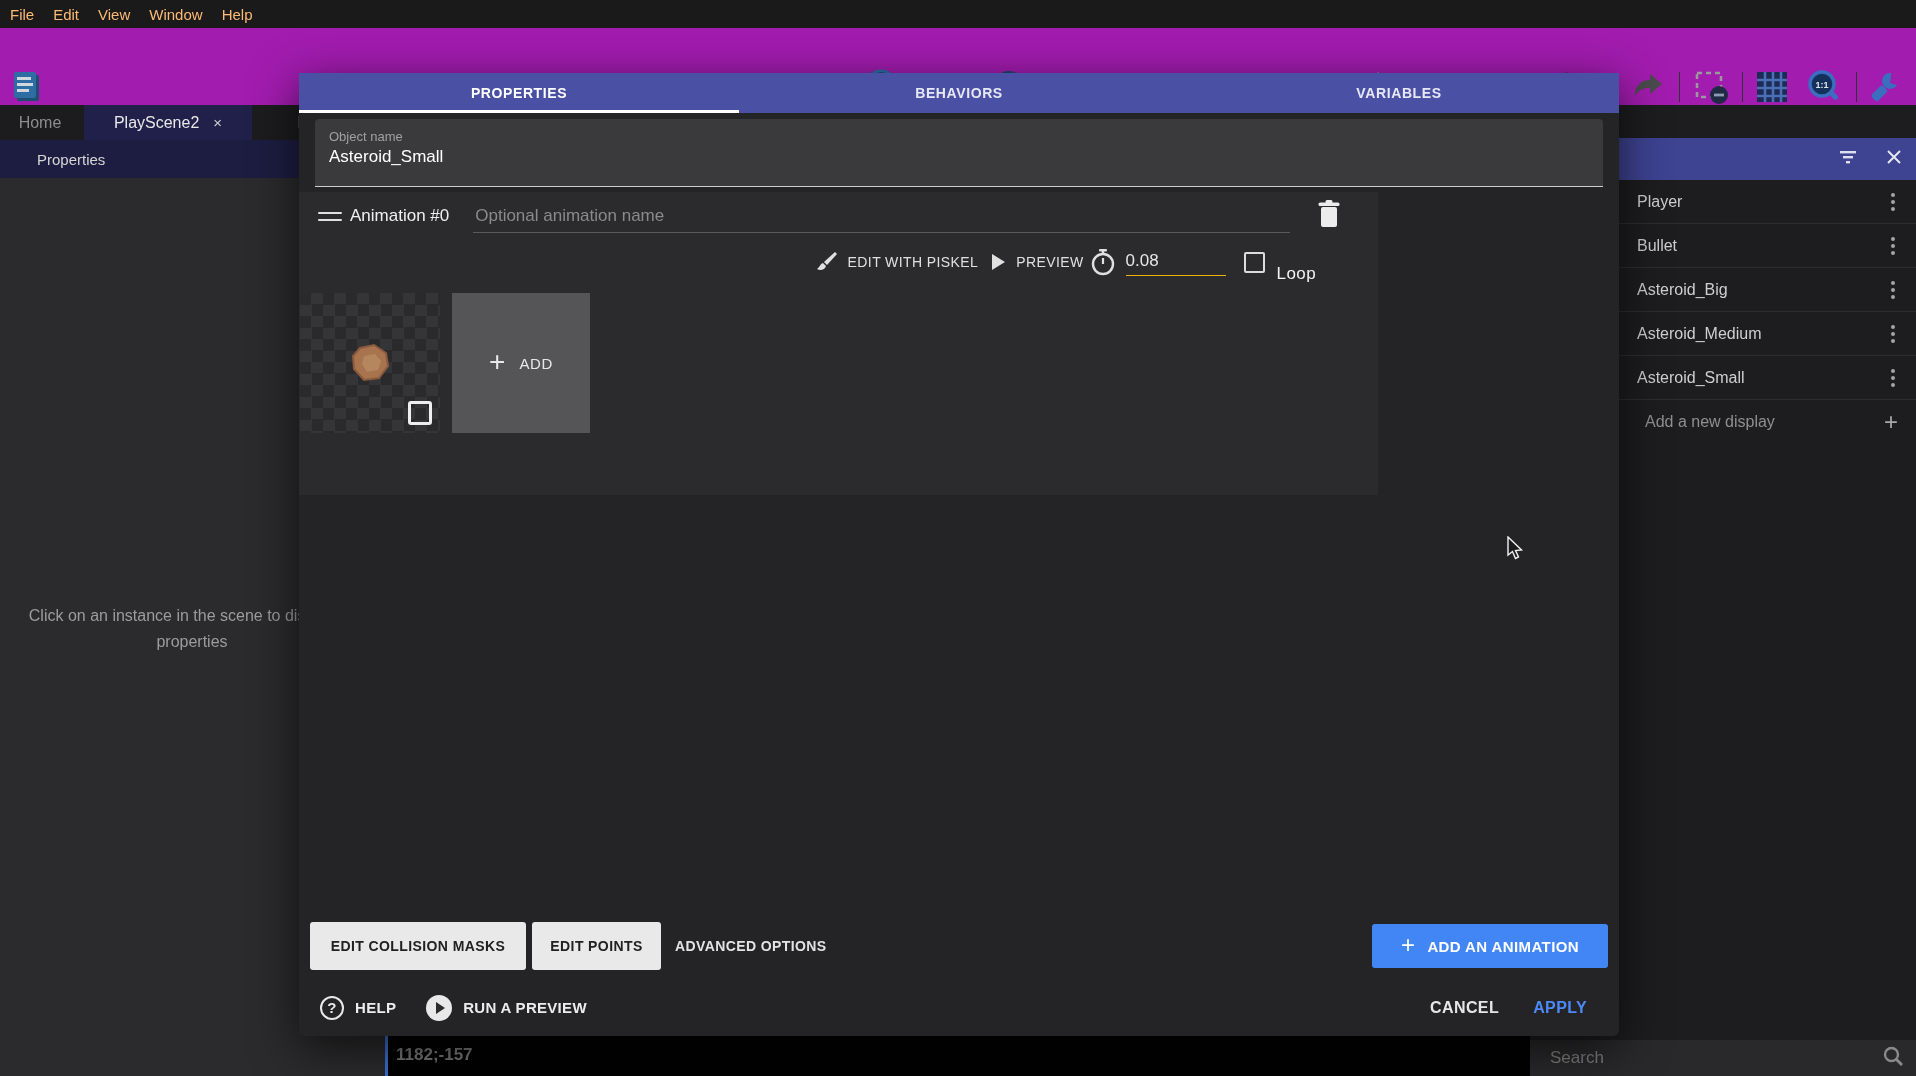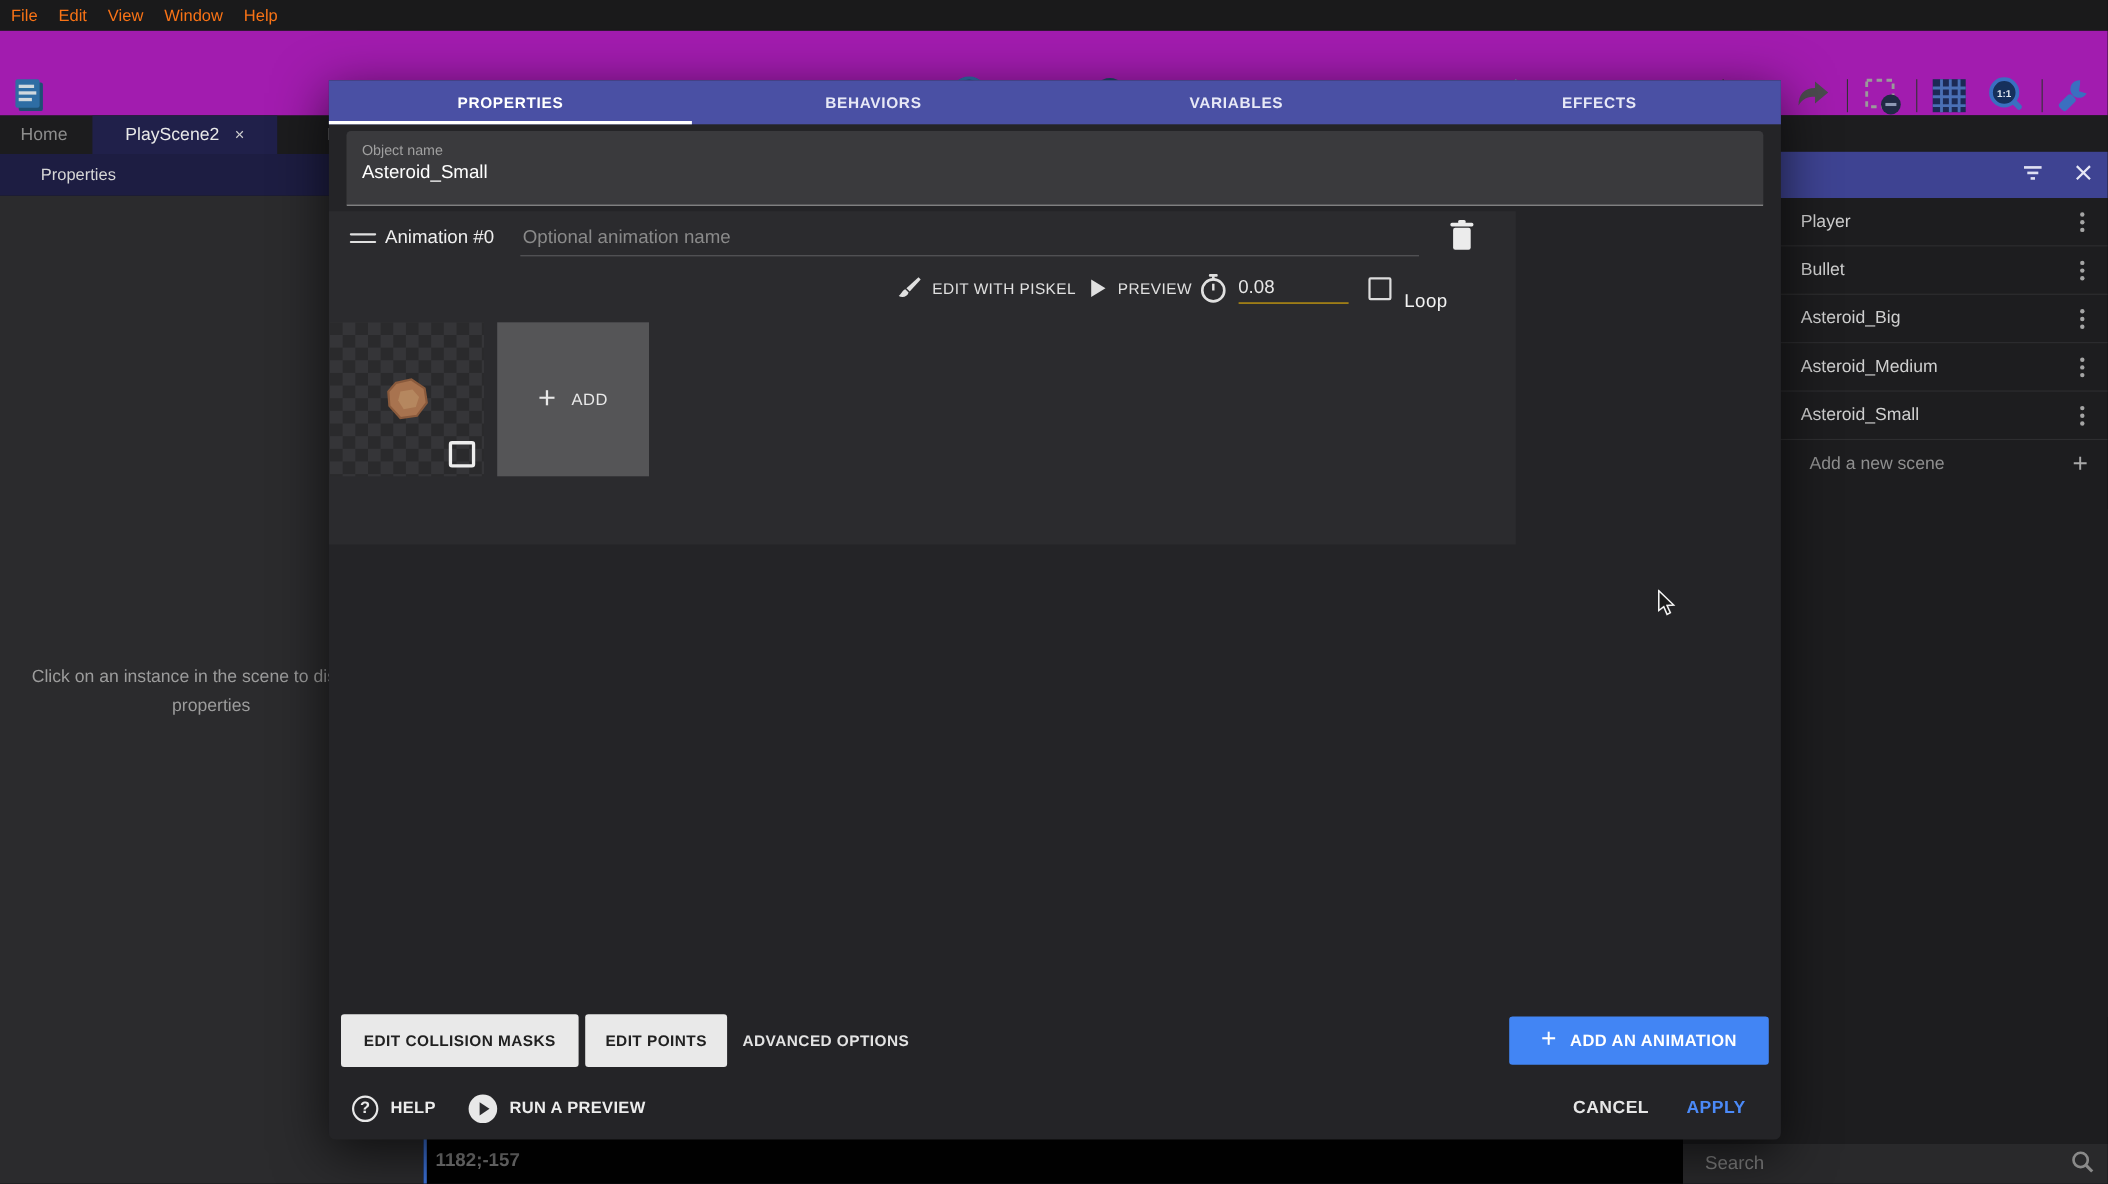--- a/index.html
+++ b/index.html
@@ -3,21 +3,21 @@
 <meta charset="utf-8">
 <style>
   * { margin:0; padding:0; box-sizing:border-box; }
   html,body { width:1916px; height:1076px; background:#131314; overflow:hidden;
               font-family:"Liberation Sans", sans-serif; }
   .app { position:absolute; inset:0; width:1916px; height:1076px; }
 
   
   .menubar { position:absolute; left:0; top:0; width:1916px; height:28px; background:#1a1a1b;
              display:flex; align-items:center; padding-left:10px; gap:19px; }
-  .menubar span { color:#f97316; font-size:15px; cursor:default; }
+  .menubar span { color:#fdba74; font-size:15px; cursor:default; }
 
   
   .toolbar { position:absolute; left:0; top:28px; width:1916px; height:77px; background:#a21caf; }
   .tb-ic { position:absolute; top:40px; width:38px; height:38px; display:flex; align-items:center; justify-content:center; }
   .tb-label { position:absolute; top:48px; color:#c4c4c4; font-size:15px; letter-spacing:.3px; }
   .tb-div { position:absolute; top:44px; width:1px; height:30px; background:#323234; }
 
   
   .tabstrip { position:absolute; left:0; top:105px; width:1916px; height:35px; background:#1c1c1e; display:flex; }
   .etab { height:35px; display:flex; align-items:center; justify-content:center; gap:14px; font-size:16px; }
@@ -341,41 +341,40 @@
       </div>
       <div class="op-row">
         <span class="nm">Asteroid_Small</span>
         <span class="kebab">
             <i></i>
             <i></i>
             <i></i>
           </span>
       </div>
       <div class="op-add">
-        <span class="nm">Add a new scene</span>
+        <span class="nm">Add a new display</span>
         <span class="plus">+</span>
       </div>
     </div>
     <div class="op-search">
       <input placeholder="Search" style="">
       <span>
         <svg width="22" height="22" viewBox="0 0 22 22">
           <circle cx="9.5" cy="9.5" r="6.5" fill="none" stroke="#8a8a8a" stroke-width="2.4"></circle>
           <path d="M14.5 14.5 L20 20" stroke="#8a8a8a" stroke-width="2.8"></path>
         </svg>
       </span>
     </div>
   </div>
 
   <div class="dialog">
     <div class="dlg-tabs">
       <div class="dtab sel">PROPERTIES</div>
       <div class="dtab">BEHAVIORS</div>
       <div class="dtab">VARIABLES</div>
-      <div class="dtab">EFFECTS</div>
     </div>
 
     <div class="name-card">
       <label>Object name</label>
       <input value="Asteroid_Small" style="">
     </div>
 
     <div class="anim-card">
       <div class="anim-head">
         <span class="drag">

